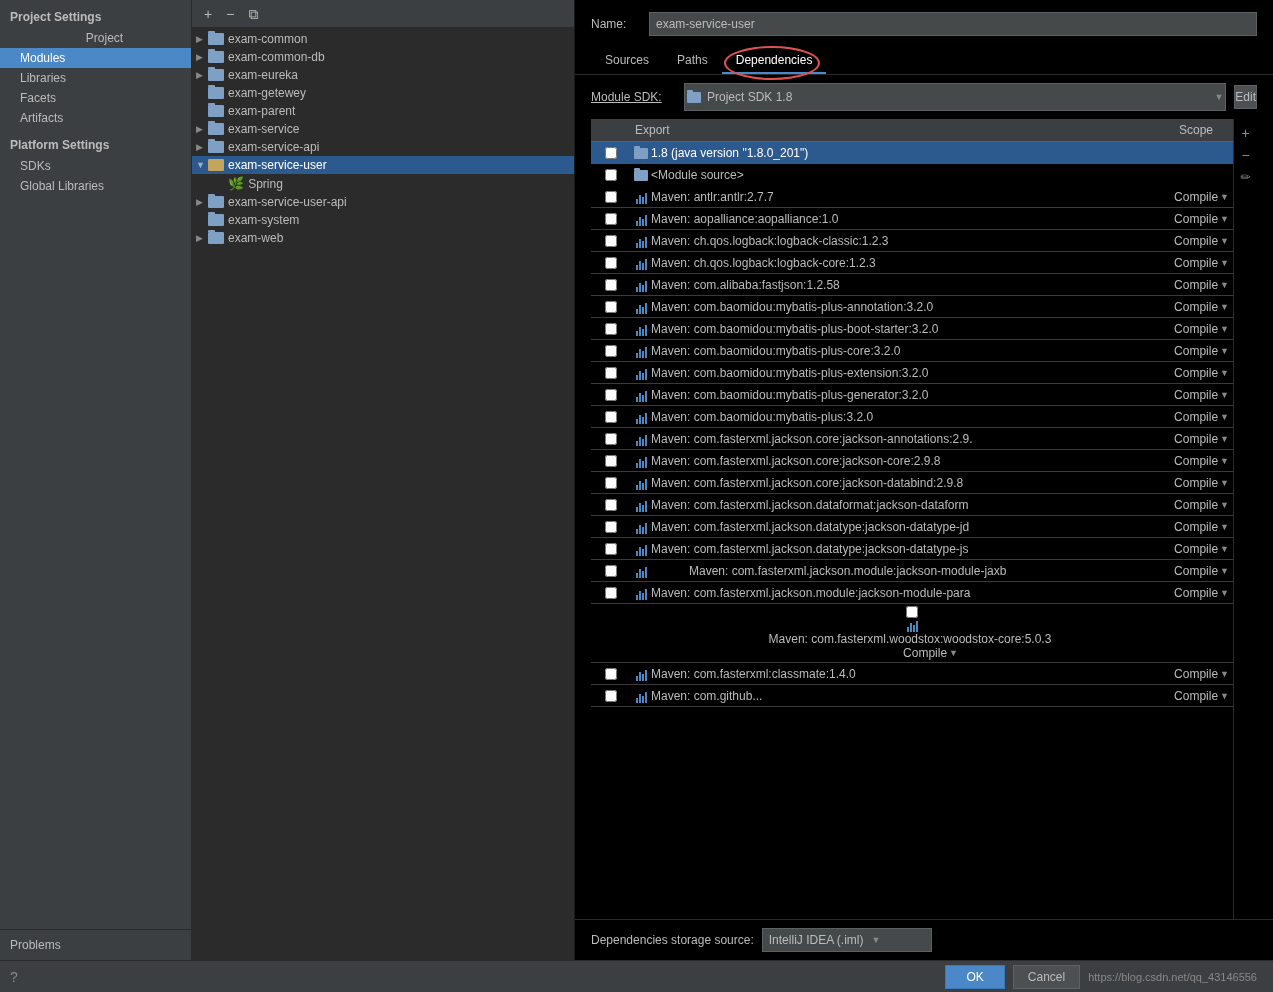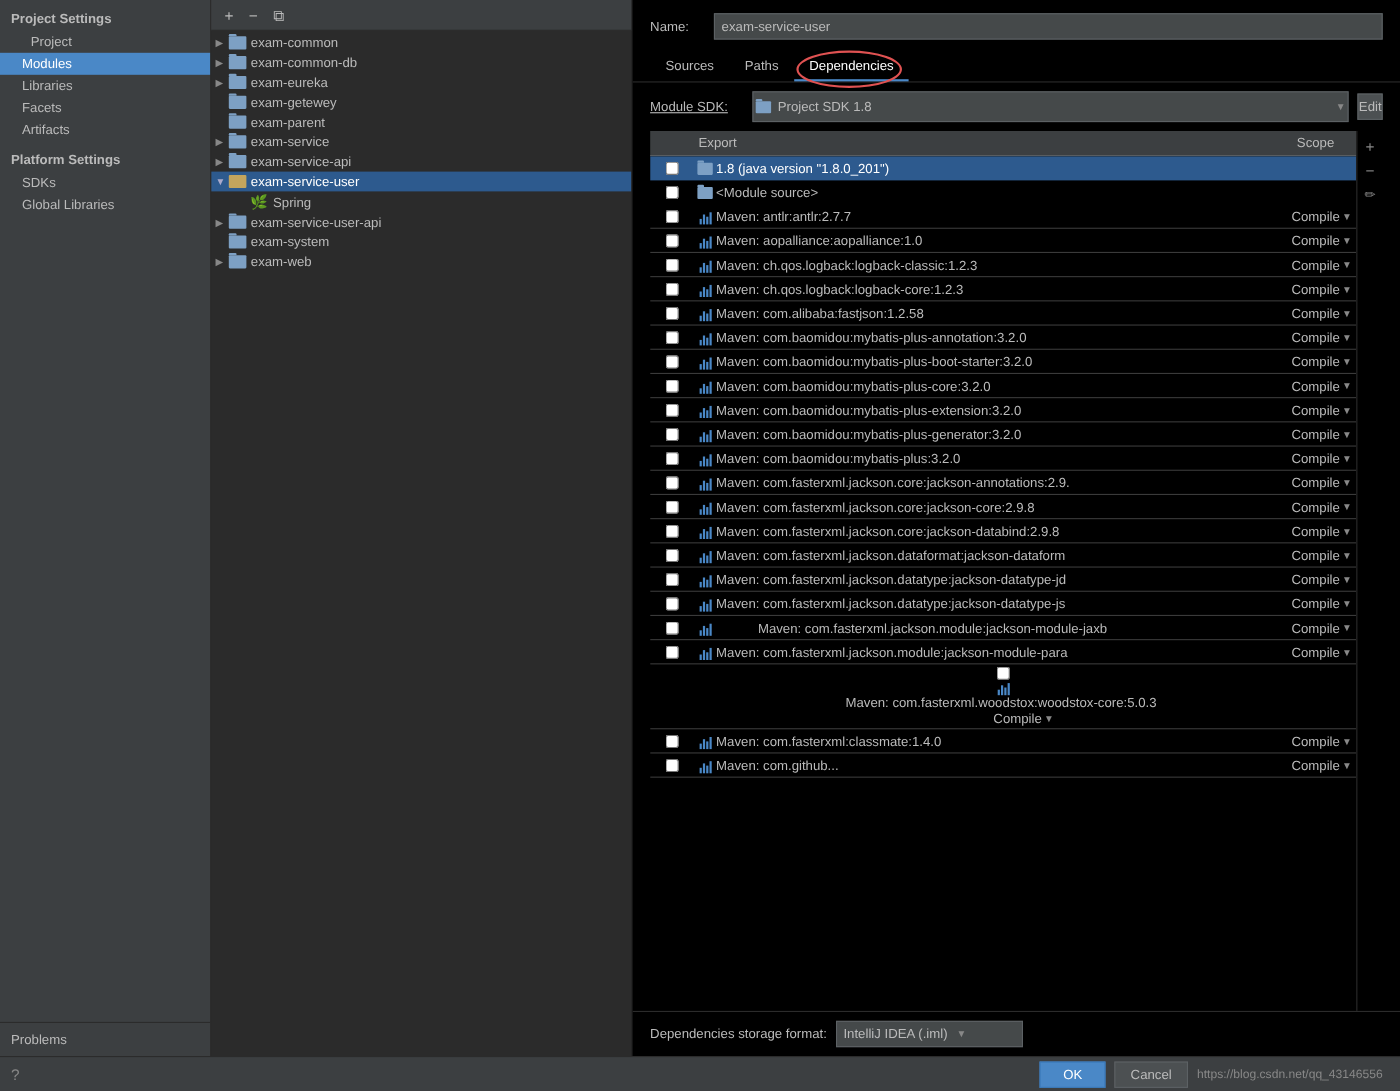--- a/index.html
+++ b/index.html
@@ -78,21 +78,21 @@
 <body>
 
 <div style="display:flex; flex-direction:column; width:1273px; height:992px; background:#3c3f41; position:relative;">
 
   <div style="display:flex; flex:1; overflow:hidden;">
 
     <div style="width:192px; display:flex; flex-direction:column; background:#3c3f41; border-right:1px solid #2b2b2b;">
 
       <div style="padding:10px 10px 4px 10px; font-weight:bold; font-size:12px; color:#bbbbbb;">Project Settings</div>
 
-      <div style="display:flex; align-items:center; padding:3px 10px 3px 28px; cursor:pointer; color:#bbbbbb; font-size:12px;">
+      <div style="display:flex; align-items:center; padding:3px 10px 3px 28px; cursor:pointer; color:#bbbbbb; font-size:12px;justify-content:center;">
         <span>Project</span>
       </div>
       <div style="display:flex; align-items:center; padding:3px 10px 3px 20px; cursor:pointer; background:#4a88c7; color:#ffffff; font-size:12px;">
         <span>Modules</span>
       </div>
       <div style="display:flex; align-items:center; padding:3px 10px 3px 20px; cursor:pointer; color:#bbbbbb; font-size:12px;">
         <span>Libraries</span>
       </div>
       <div style="display:flex; align-items:center; padding:3px 10px 3px 20px; cursor:pointer; color:#bbbbbb; font-size:12px;">
         <span>Facets</span>
@@ -582,21 +582,21 @@
         </div>
 
         <div style="width:24px; display:flex; flex-direction:column; align-items:center; padding:4px 0; gap:2px; border-left:1px solid #2b2b2b;">
           <button style="background:none; border:none; color:#888; font-size:14px; cursor:pointer; padding:2px; line-height:1; width:20px; height:20px; display:flex; align-items:center; justify-content:center;">+</button>
           <button style="background:none; border:none; color:#888; font-size:14px; cursor:pointer; padding:2px; line-height:1; width:20px; height:20px; display:flex; align-items:center; justify-content:center;">−</button>
           <button style="background:none; border:none; color:#888; font-size:12px; cursor:pointer; padding:2px; line-height:1; width:20px; height:20px; display:flex; align-items:center; justify-content:center;">✏</button>
         </div>
       </div>
 
       <div style="display:flex; align-items:center; padding:8px 16px; gap:8px; border-top:1px solid #2b2b2b;">
-        <span style="font-size:12px; color:#bbbbbb;">Dependencies storage format:</span>
+        <span style="font-size:12px; color:#bbbbbb;">Dependencies storage source:</span>
         <div style="background:#45494a; border:1px solid #5c6164; color:#bbbbbb; padding:2px 6px; font-size:12px; height:24px; display:flex; align-items:center; gap:4px; cursor:pointer; min-width:170px;">
           <span>IntelliJ IDEA (.iml)</span>
           <span style="font-size:9px; color:#888; margin-left:4px;">▼</span>
         </div>
       </div>
     </div>
   </div>
 
   <div style="height:32px; background:#3c3f41; border-top:1px solid #2b2b2b; display:flex; align-items:center; justify-content:flex-end; padding:0 16px; gap:8px; position:relative;">
     <span style="position:absolute; left:10px; color:#888; font-size:14px; cursor:pointer;">?</span>

